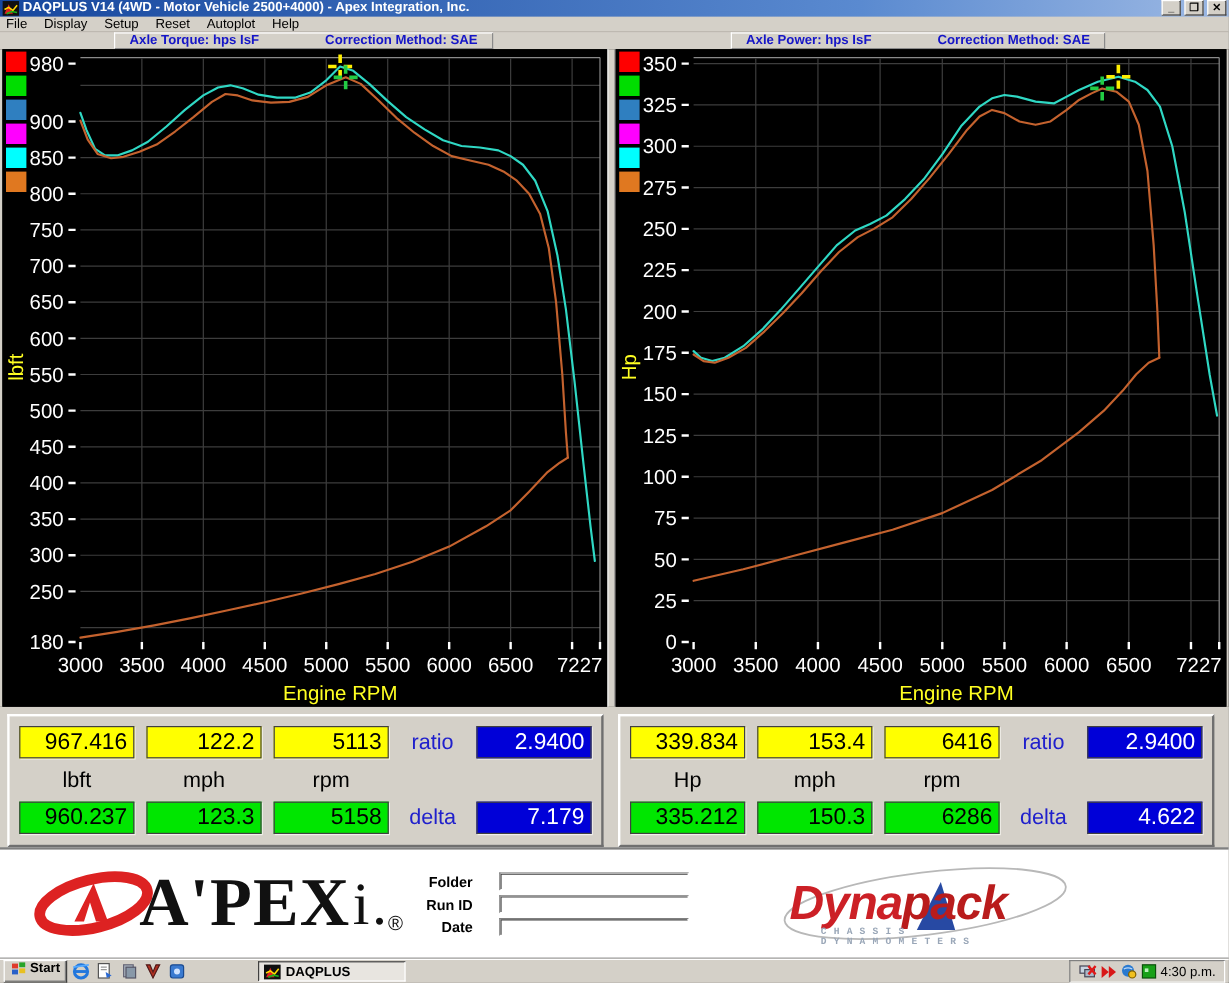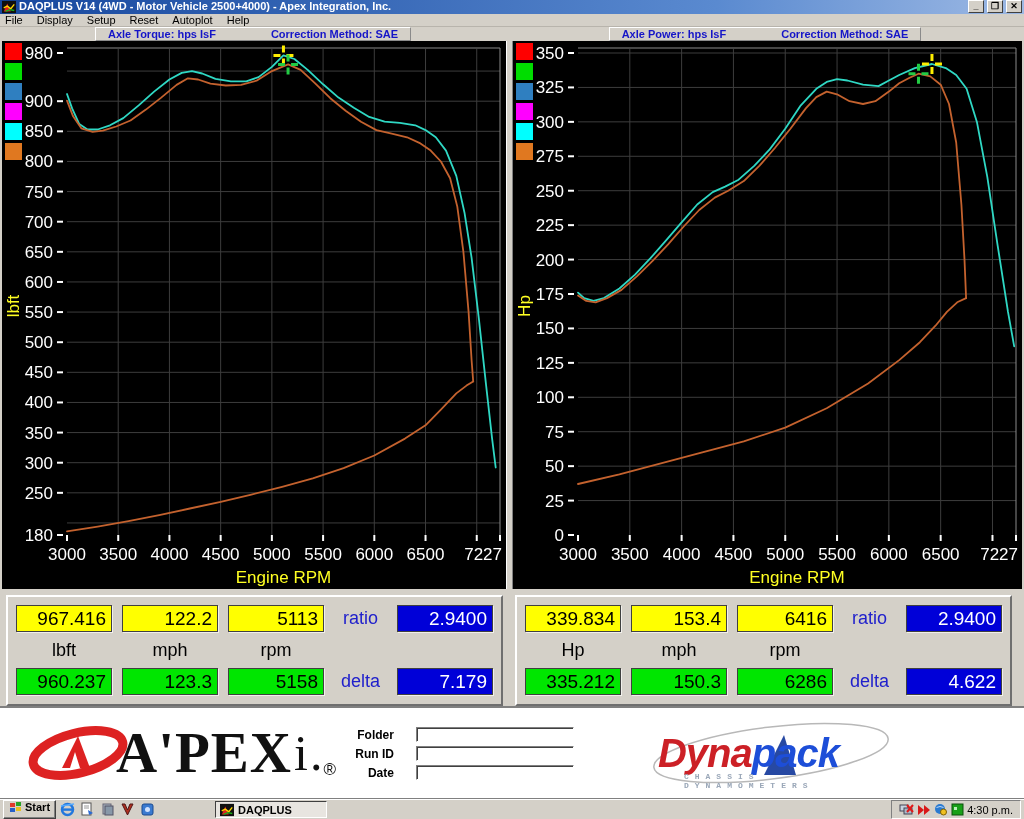--- a/index.html
+++ b/index.html
@@ -46,28 +46,28 @@
   .apextext{font-family:"Liberation Serif",serif;font-weight:bold;font-size:57px;color:#111;letter-spacing:1px;line-height:60px;margin-left:-12px;}
   .apexi{font-family:"Liberation Serif",serif;font-size:50px;color:#111;margin-left:2px;}
   .apexreg{font-size:17px;color:#111;align-self:flex-end;margin:0 0 4px 1px;}
   .runinfo{display:flex;flex-direction:column;gap:4px;margin-left:10px;}
   .runrow{display:flex;align-items:flex-end;gap:22px;}
   .runrow label{width:48px;text-align:right;font-size:12px;font-weight:bold;color:#000;}
   .runrow input{width:152px;height:13px;border:1px solid;border-color:#808080 #fff #fff #808080;box-shadow:inset 1px 1px 0 #404040;font-size:11px;padding:0 2px;}
   .dynawrap{position:relative;margin-left:72px;width:250px;height:72px;}
   .dynatext{position:absolute;top:14px;left:12px;font-style:italic;font-weight:bold;font-size:40px;letter-spacing:-1px;white-space:nowrap;}
   .dynatext .red{color:#cc2026;}
-  .dynatext .blue{color:#1d4ed8;}
+  .dynatext .blue{color:#b91c1c;}
   .dynatag{position:absolute;top:55px;left:38px;font-size:8px;letter-spacing:6px;color:#9aa7b8;font-weight:bold;font-family:Liberation Mono, monospace;}
 
   
   .taskbar{height:21px;background:#d4d0c8;border-top:1px solid #fff;display:flex;align-items:center;gap:3px;padding:0 3px;box-sizing:border-box;flex:1;}
   .startbtn{height:17px;display:flex;align-items:flex-start;gap:3px;padding:0 5px;font-weight:bold;font-size:11px;border:1px solid;border-color:#fff #404040 #404040 #fff;box-shadow:inset -1px -1px 0 #808080;background:#d4d0c8;}
   .qicon{width:17px;height:17px;display:flex;align-items:center;justify-content:center;}
-  .taskbtn{margin-left:56px;width:112px;height:17px;border:1px solid;border-color:#404040 #fff #fff #404040;background:#e8e5e0;display:flex;gap:4px;align-items:center;font-weight:bold;font-size:11px;padding:0 4px;box-sizing:border-box;}
+  .taskbtn{margin-left:56px;width:123px;height:17px;border:1px solid;border-color:#404040 #fff #fff #404040;background:#e8e5e0;display:flex;gap:4px;align-items:center;font-weight:bold;font-size:11px;padding:0 4px;box-sizing:border-box;}
   .tray{margin-left:auto;height:17px;border:1px solid;border-color:#808080 #fff #fff #808080;display:flex;align-items:center;gap:3px;padding:0 7px;font-size:11px;color:#000;}
 </style>
 </head>
 <body>
 
 <div class="window">
 
   <div class="titlebar">
     <svg class="appicon" viewBox="0 0 16 16">
       <rect x="0" y="1" width="16" height="14" fill="#101010"></rect>

